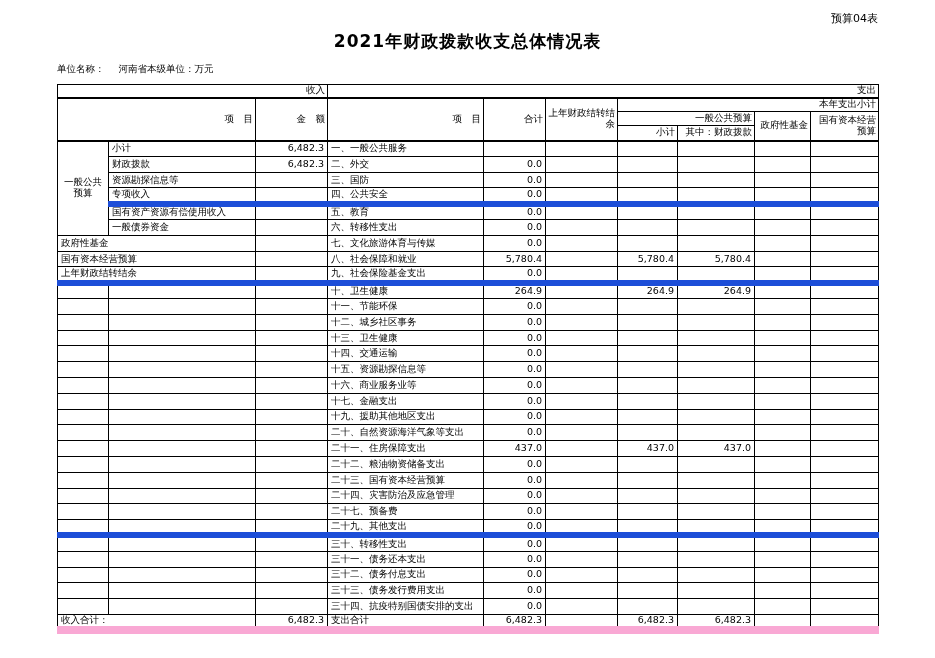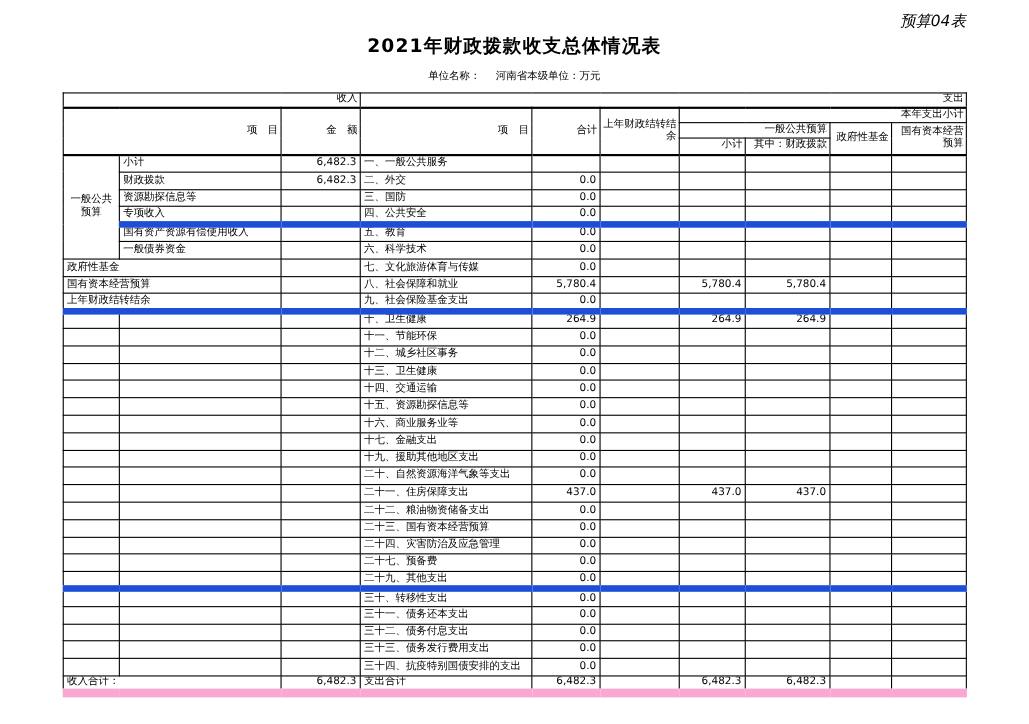--- a/index.html
+++ b/index.html
@@ -6,31 +6,30 @@
   html,body { width: 935px; height: 658px; }
   body {
     background: #ffffff;
     color: #000;
     font-family: "DejaVu Sans", sans-serif;
     position: relative;
     overflow: hidden;
   }
   .sheet-label {
     position: absolute; top: 11px; right: 57px;
-    font-size: 14px;
-    font-style: italic;
+    font-size: 11px;
   }
   .title {
     position: absolute; top: 30px; left: 0; width: 935px;
     text-align: center; font-size: 17px; font-weight: bold;
     letter-spacing: 1px;
   }
   .unit-line {
     position: absolute; top: 63px; left: 57px; width: 821px;
-    display: flex; justify-content: center;
+    display: flex; justify-content: flex-start;
     font-size: 9.5px;
     font-family: Liberation Mono, monospace;
   }
   .unit-name-value { margin-left: 14px; }
   table.main {
     position: absolute; top: 84px; left: 57px; width: 821px;
     border-collapse: collapse; table-layout: fixed;
   }
   td {
     border: 1px solid #000;
@@ -156,21 +155,21 @@
         <td class="num">0.0</td>
         <td class="num"></td>
         <td class="num"></td>
         <td class="num"></td>
         <td class="num"></td>
         <td class="num"></td>
       </tr>
       <tr>
         <td class="lbl">一般债券资金</td>
         <td class="num"></td>
-        <td class="lbl">六、科学技术</td>
+        <td class="lbl">六、转移性支出</td>
         <td class="num">0.0</td>
         <td class="num"></td>
         <td class="num"></td>
         <td class="num"></td>
         <td class="num"></td>
         <td class="num"></td>
       </tr>
       <tr>
         <td class="lbl" colspan="2">政府性基金</td>
         <td class="num"></td>

